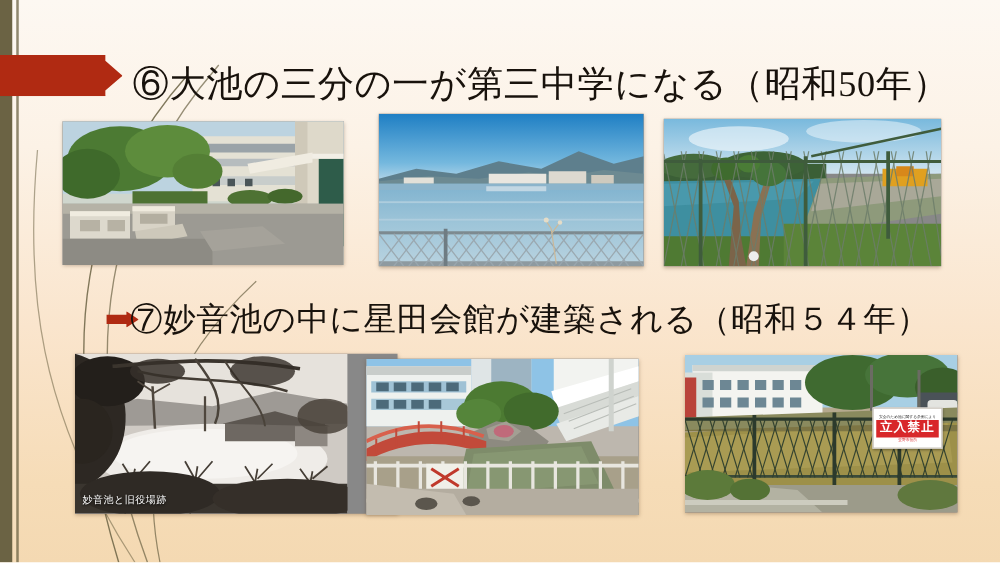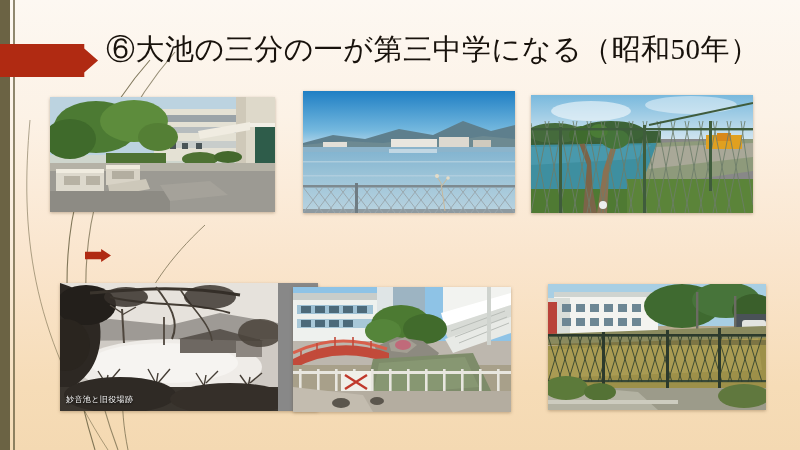--- a/index.html
+++ b/index.html
@@ -27,21 +27,21 @@
     background:#6b6344;opacity:.75;
   }
   
   .curves{position:absolute;left:0;top:0;width:800px;height:450px;pointer-events:none;}
   
   .headline{
     position:absolute;
     font-family:"Liberation Serif","DejaVu Serif",serif;
     color:#18120c;white-space:nowrap;letter-spacing:.5px;
   }
-  #h1{left:106px;top:29px;font-size:29px;line-height:40px;}
+  #h1{left:106px;top:48px;font-size:29px;line-height:40px;}
   #h2{left:104px;top:238px;font-size:26px;line-height:36px;}
   
   .banner{
     position:absolute;left:0px;top:44px;width:98px;height:33px;
     background:#b02a12;
     clip-path:polygon(0 0,86% 0,86% 14%,100% 50%,86% 86%,86% 100%,0 100%);
     box-shadow:0 2px 3px rgba(120,60,30,.28);
   }
   
   .bullet-arrow{
@@ -222,20 +222,21 @@
       <rect x="0" y="33" width="222" height="2.4" fill="#3f5c3c"></rect>
       <rect x="28" y="32" width="3" height="86" fill="#3f5c3c"></rect>
       <rect x="112" y="30" width="3" height="88" fill="#3f5c3c"></rect>
       <rect x="178" y="26" width="3" height="70" fill="#3f5c3c"></rect>
       <path d="M118 30 L222 8" stroke="#3f5c3c" stroke-width="2" fill="none"></path>
       <circle cx="72" cy="110" r="4" fill="#ededed"></circle>
     </svg>
   </div>
 
   <div class="bullet-arrow"></div>
+  <div class="headline" id="h2">⑦妙音池の中に星田会館が建築される（昭和５４年）</div>
 
   <div class="photo" style="left:60px;top:283px;width:258px;height:128px;">
     <svg width="218" height="128" viewBox="0 0 218 128" preserveAspectRatio="none">
       <rect x="0" y="0" width="218" height="128" fill="#cfcac4"></rect>
       <rect x="0" y="0" width="218" height="46" fill="#e6e2dc"></rect>
 
       <polygon points="0,46 50,36 110,42 160,30 218,40 218,56 0,58" fill="#9e9a95"></polygon>
 
       <ellipse cx="110" cy="84" rx="92" ry="28" fill="#efece8"></ellipse>
       <ellipse cx="104" cy="80" rx="74" ry="20" fill="#f6f4f1"></ellipse>
@@ -402,15 +403,20 @@
       <rect x="170" y="44" width="3" height="62" fill="#2c3a2c"></rect>
 
       <rect x="0" y="104" width="218" height="22" fill="#9c9b8a"></rect>
       <polygon points="0,100 90,108 110,126 0,126" fill="#b3b2a2"></polygon>
       <ellipse cx="18" cy="104" rx="22" ry="12" fill="#5c7a3a"></ellipse>
       <ellipse cx="52" cy="108" rx="16" ry="9" fill="#547235"></ellipse>
       <ellipse cx="196" cy="112" rx="26" ry="12" fill="#60783e"></ellipse>
       <rect x="0" y="116" width="130" height="4" fill="#cdccbf"></rect>
     </svg>
     
+    <div class="sign" style="left:150px;top:42px;width:54px;height:31px;">
+      <div class="s-top">安全のため池に関する条例により</div>
+      <div class="s-main">立入禁止</div>
+      <div class="s-bot">交野市役所</div>
+    </div>
   </div>
 
 </div>
 
 </body></html>

